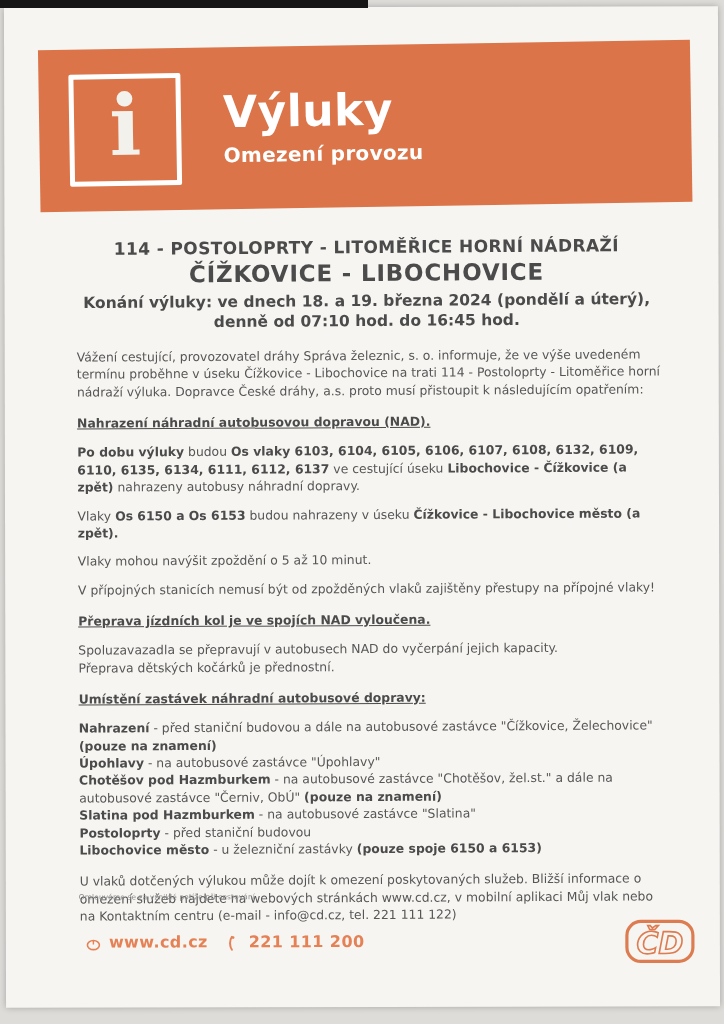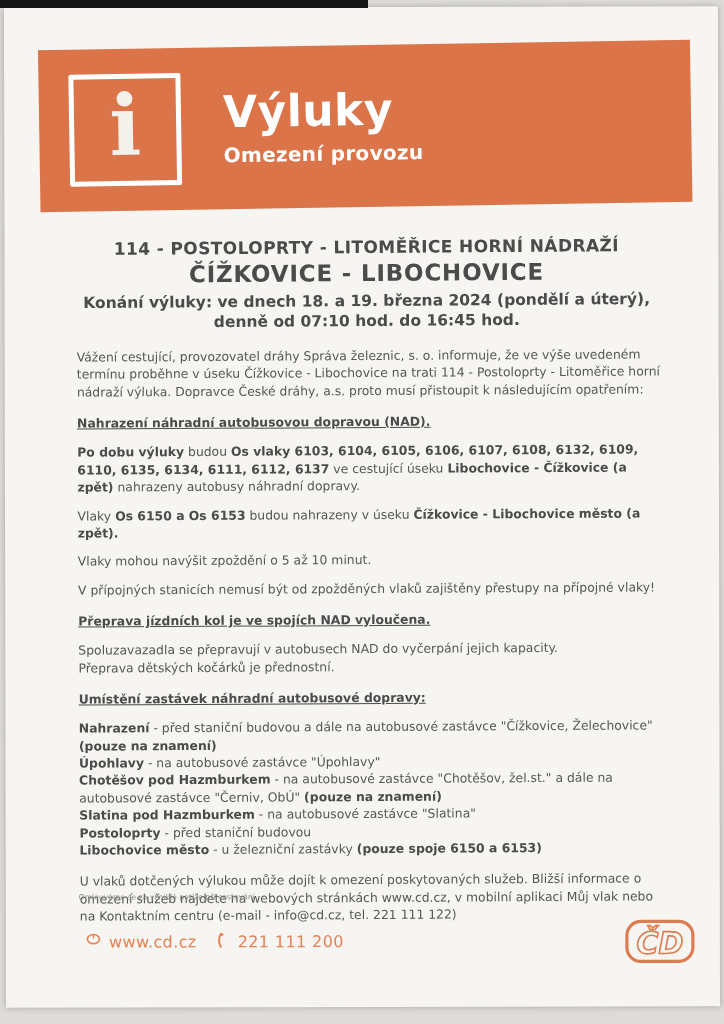--- a/index.html
+++ b/index.html
@@ -71,22 +71,22 @@
   .footnote-row{
     position:absolute;left:73px;top:885px;width:600px;
     display:flex;justify-content:space-between;
     font-size:7.3px;color:#8a8a8a;letter-spacing:.2px;
   }
   .slogan-block{
     position:absolute;left:80px;top:918px;color:#e58155;
   }
   .slogan{font-size:15.5px;font-weight:bold;letter-spacing:.3px;}
   .web-line{
-    margin-top:7px;font-size:16px;font-weight:normal;letter-spacing:.4px;
-    display:flex;align-items:flex-start;gap:8px;
+    margin-top:7px;font-size:16px;font-weight:bold;letter-spacing:.4px;
+    display:flex;align-items:flex-end;gap:8px;
   }
   .mini-icon{display:inline-block;vertical-align:middle;}
   .phone-sep{margin-left:12px;}
   .cd-logo{
     position:absolute;left:615px;top:903px;width:78px;height:58px;
   }
 </style>
 </head>
 <body>
 

